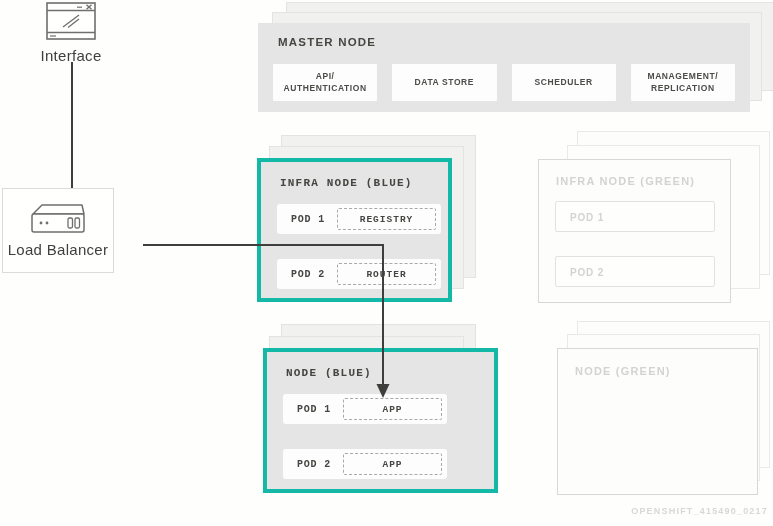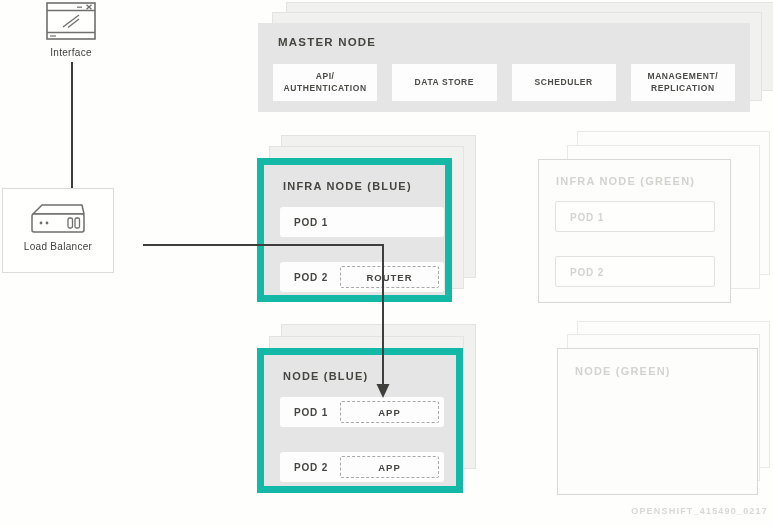--- a/index.html
+++ b/index.html
@@ -7,21 +7,21 @@
     position:relative;width:773px;height:526px;overflow:hidden;
     background:#fefefd;
     font-family:"Liberation Sans","DejaVu Sans",sans-serif;
     color:#454542;
   }
   
   .sheet{position:absolute;background:#f1f1ef;border:1px solid #e3e3e1;box-sizing:border-box;}
   .sheet.light{background:#fdfdfc;border-color:#e9e9e7;}
   
   .node-box{position:absolute;background:#e5e5e5;box-sizing:border-box;}
-  .node-box.green-border{border:7px solid #14b8a6;}
+  .node-box.green-border{border:4px solid #14b8a6;font-family:Liberation Mono, monospace;}
   .node-box.faded{background:#fdfdfc;border:1px solid #d8d8d6;}
   .node-title{
     position:absolute;left:20px;top:13px;
     font-size:11.5px;font-weight:700;letter-spacing:1.2px;color:#454542;
     white-space:nowrap;
   }
   .node-title.faded-t{color:#d3d3cf;}
   
   .comp-row{position:absolute;left:15px;right:15px;top:41px;display:flex;gap:15px;}
   .comp{
@@ -49,21 +49,21 @@
     font-size:9.5px;font-weight:700;letter-spacing:1px;color:#454542;
   }
   .pod-row.faded-row{background:#fefefd;border:1px solid #e2e2e0;border-radius:2px;width:160px;height:31px;box-sizing:border-box;}
   .pod-row.faded-row .pod-name{color:#d3d3cf;}
   
   .lb-box{
     position:absolute;left:2px;top:188px;width:112px;height:85px;
     background:#fffffe;border:1px solid #dbdbd9;box-sizing:border-box;text-align:center;
   }
   .endpoint-label{
-    font-size:10px;color:#3f3f3d;letter-spacing:0.3px;
+    font-size:15px;color:#3f3f3d;letter-spacing:0.3px;
   }
   .iface-group{position:absolute;left:40px;top:2px;width:62px;text-align:center;}
   .watermark{
     position:absolute;right:5px;top:506px;
     font-size:9px;letter-spacing:1.2px;color:#d8d8d4;font-weight:700;
   }
   svg{display:block;}
   .connector-layer{position:absolute;left:0;top:0;z-index:5;pointer-events:none;}
 </style>
 </head>
@@ -84,32 +84,35 @@
 REPLICATION</div>
     </div>
   </div>
 
   <div class="sheet" style="left:281px;top:135px;width:195px;height:143px;"></div>
   <div class="sheet" style="left:269px;top:146px;width:195px;height:143px;"></div>
   <div class="node-box green-border" style="left:257px;top:158px;width:195px;height:144px;">
     <div class="node-title" style="left:19px;top:15px;font-size:11px;">INFRA NODE (BLUE)</div>
     <div class="pod-row" style="top:42px;">
       <span class="pod-name">POD 1</span>
+      <div class="dashed-box">
+        <span class="svc">REGISTRY</span>
+      </div>
     </div>
     <div class="pod-row" style="top:97px;">
       <span class="pod-name">POD 2</span>
       <div class="dashed-box">
         <span class="svc">ROUTER</span>
       </div>
     </div>
   </div>
 
   <div class="sheet" style="left:281px;top:324px;width:195px;height:145px;"></div>
   <div class="sheet" style="left:269px;top:336px;width:195px;height:145px;"></div>
-  <div class="node-box green-border" style="left:257px;top:348px;width:206px;height:145px;">
+  <div class="node-box green-border" style="left:263px;top:348px;width:235px;height:145px;">
     <div class="node-title" style="left:19px;top:15px;font-size:11px;">NODE (BLUE)</div>
     <div class="pod-row" style="top:42px;">
       <span class="pod-name">POD 1</span>
       <div class="dashed-box">
         <span class="svc">APP</span>
       </div>
     </div>
     <div class="pod-row" style="top:97px;">
       <span class="pod-name">POD 2</span>
       <div class="dashed-box">

